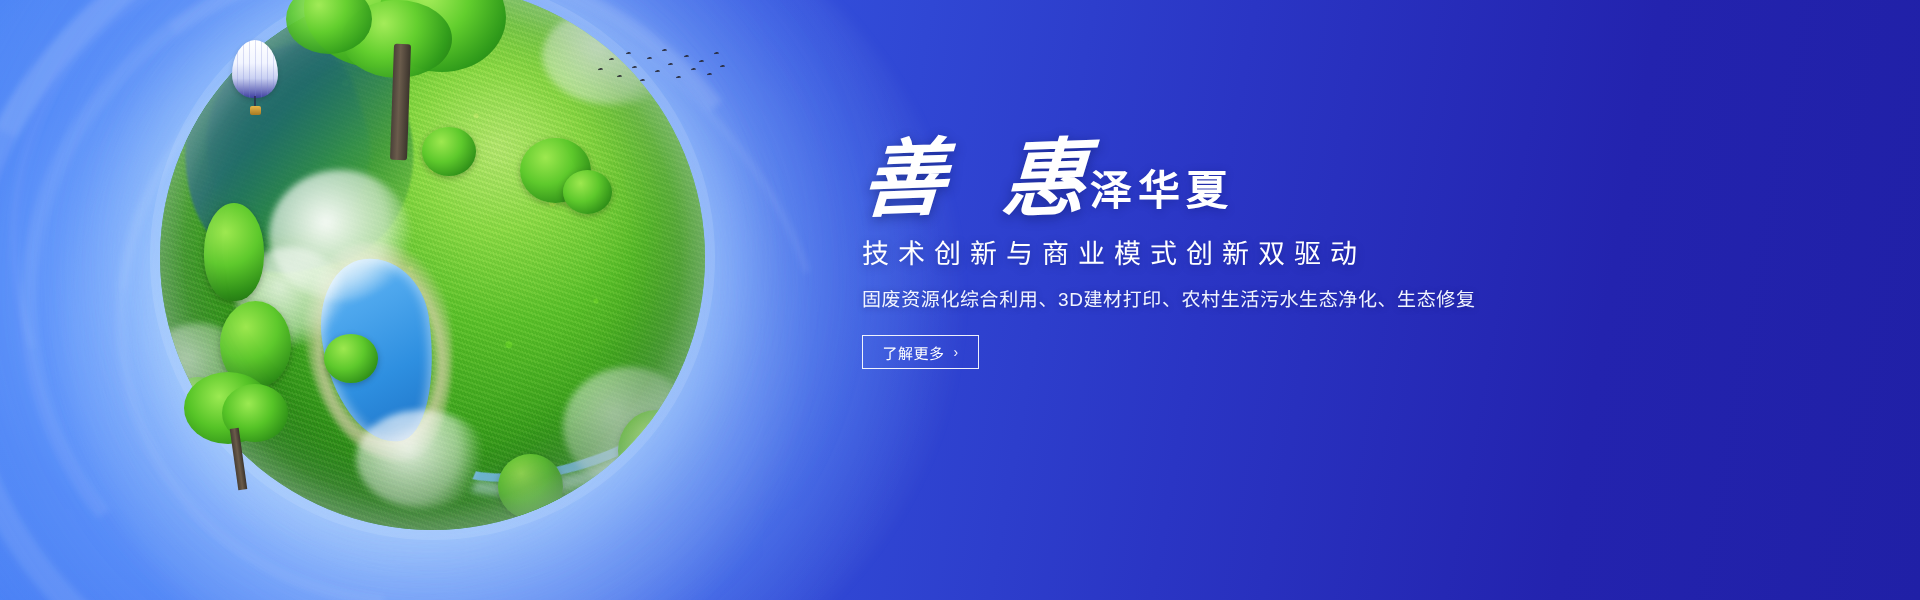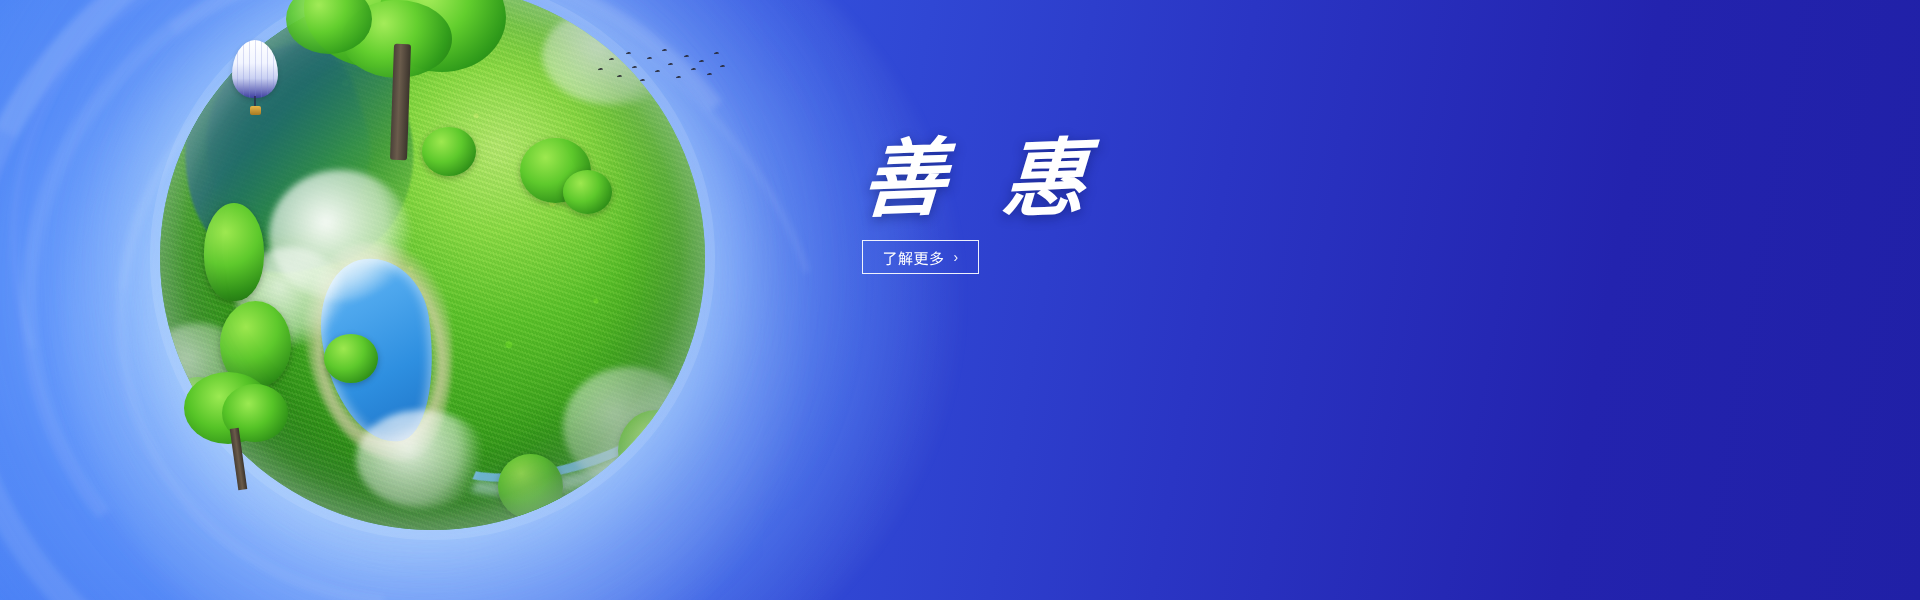--- a/index.html
+++ b/index.html
@@ -278,24 +278,27 @@
 
   <div class="content">
 
     <div class="headline">
       <span class="hl-group">
         <span class="hl-big">善</span>
       </span>
       <span class="hl-gap"></span>
       <span class="hl-group">
         <span class="hl-big">惠</span>
+        <span class="hl-small">泽华夏</span>
       </span>
     </div>
 
-
+    <div class="subtitle">技术创新与商业模式创新双驱动</div>
+
+    <div class="desc">固废资源化综合利用、3D建材打印、农村生活污水生态净化、生态修复</div>
 
     <button class="cta">
       <span>了解更多</span>
       <span class="chev">›</span>
     </button>
 
   </div>
 </div>
 
 </body></html>

